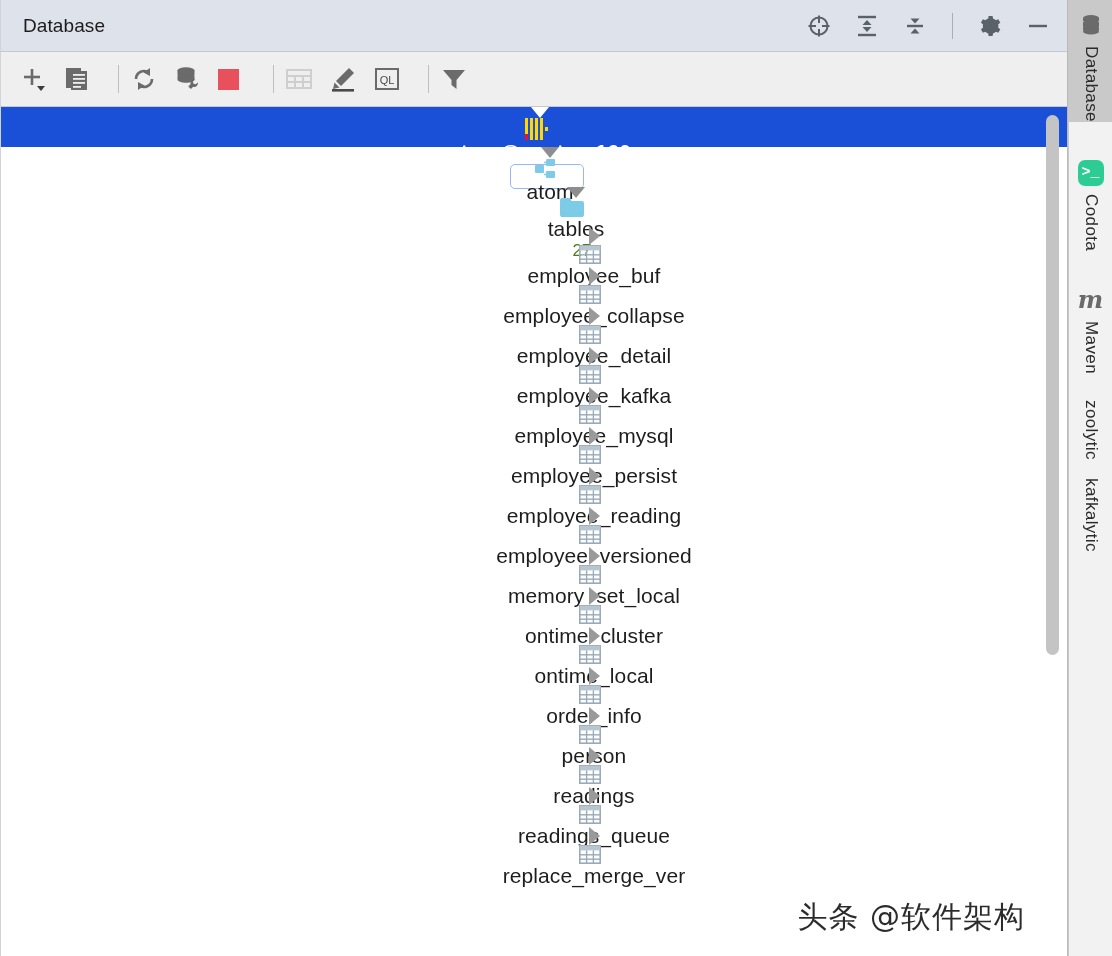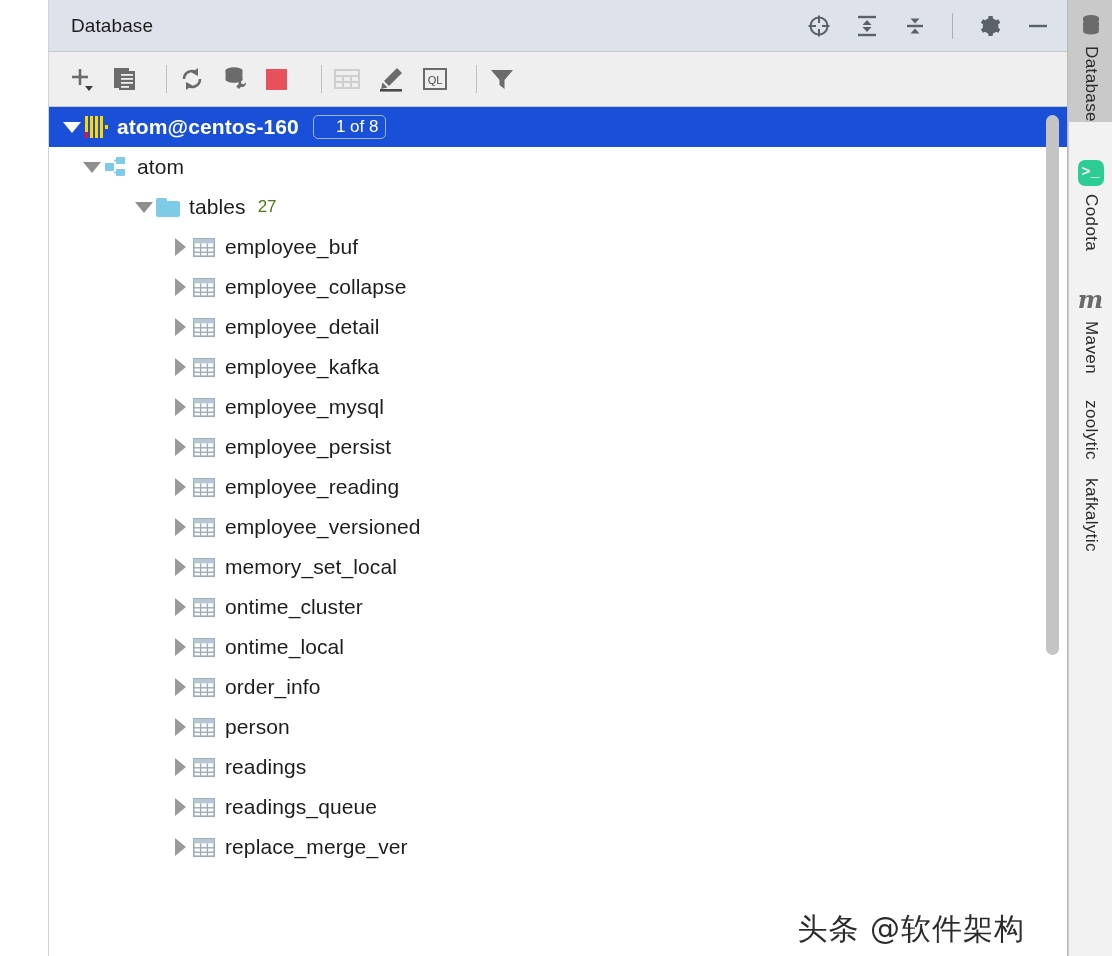--- a/index.html
+++ b/index.html
@@ -14,21 +14,20 @@
     overflow: hidden;
     position: relative;
     -webkit-font-smoothing: antialiased;
   }
 
   #app {
     position: absolute;
     inset: 0;
     display: flex;
     flex-direction: row;
-    margin-left: 48px;
   }
 
   
   .toolwindow {
     width: 1068px;
     height: 956px;
     display: flex;
     flex-direction: column;
     background: #ffffff;
     box-sizing: border-box;
@@ -111,20 +110,21 @@
   .tree {
     position: absolute;
     top: 0; left: 0; right: 0; bottom: 0;
   }
   .row {
     height: 40px;
     display: flex;
     align-items: center;
     box-sizing: border-box;
     white-space: nowrap;
+    flex-direction: column;
   }
   .row.selected {
     background: #1a50d8;
   }
   .row .arrow {
     width: 22px;
     display: flex;
     align-items: center;
     justify-content: center;
     flex: 0 0 auto;
@@ -218,21 +218,21 @@
     right: 8px;
     width: 13px;
     border-radius: 7px;
     background: #c4c4c4;
   }
 
   
   .watermark {
     position: absolute;
     right: 42px;
-    bottom: 6px;
+    bottom: 18px;
     font-size: 30px;
     color: #1a1a1a;
     font-family: "DejaVu Sans", sans-serif;
     letter-spacing: 1px;
     opacity: .92;
     pointer-events: none;
     white-space: nowrap;
   }
 
   

